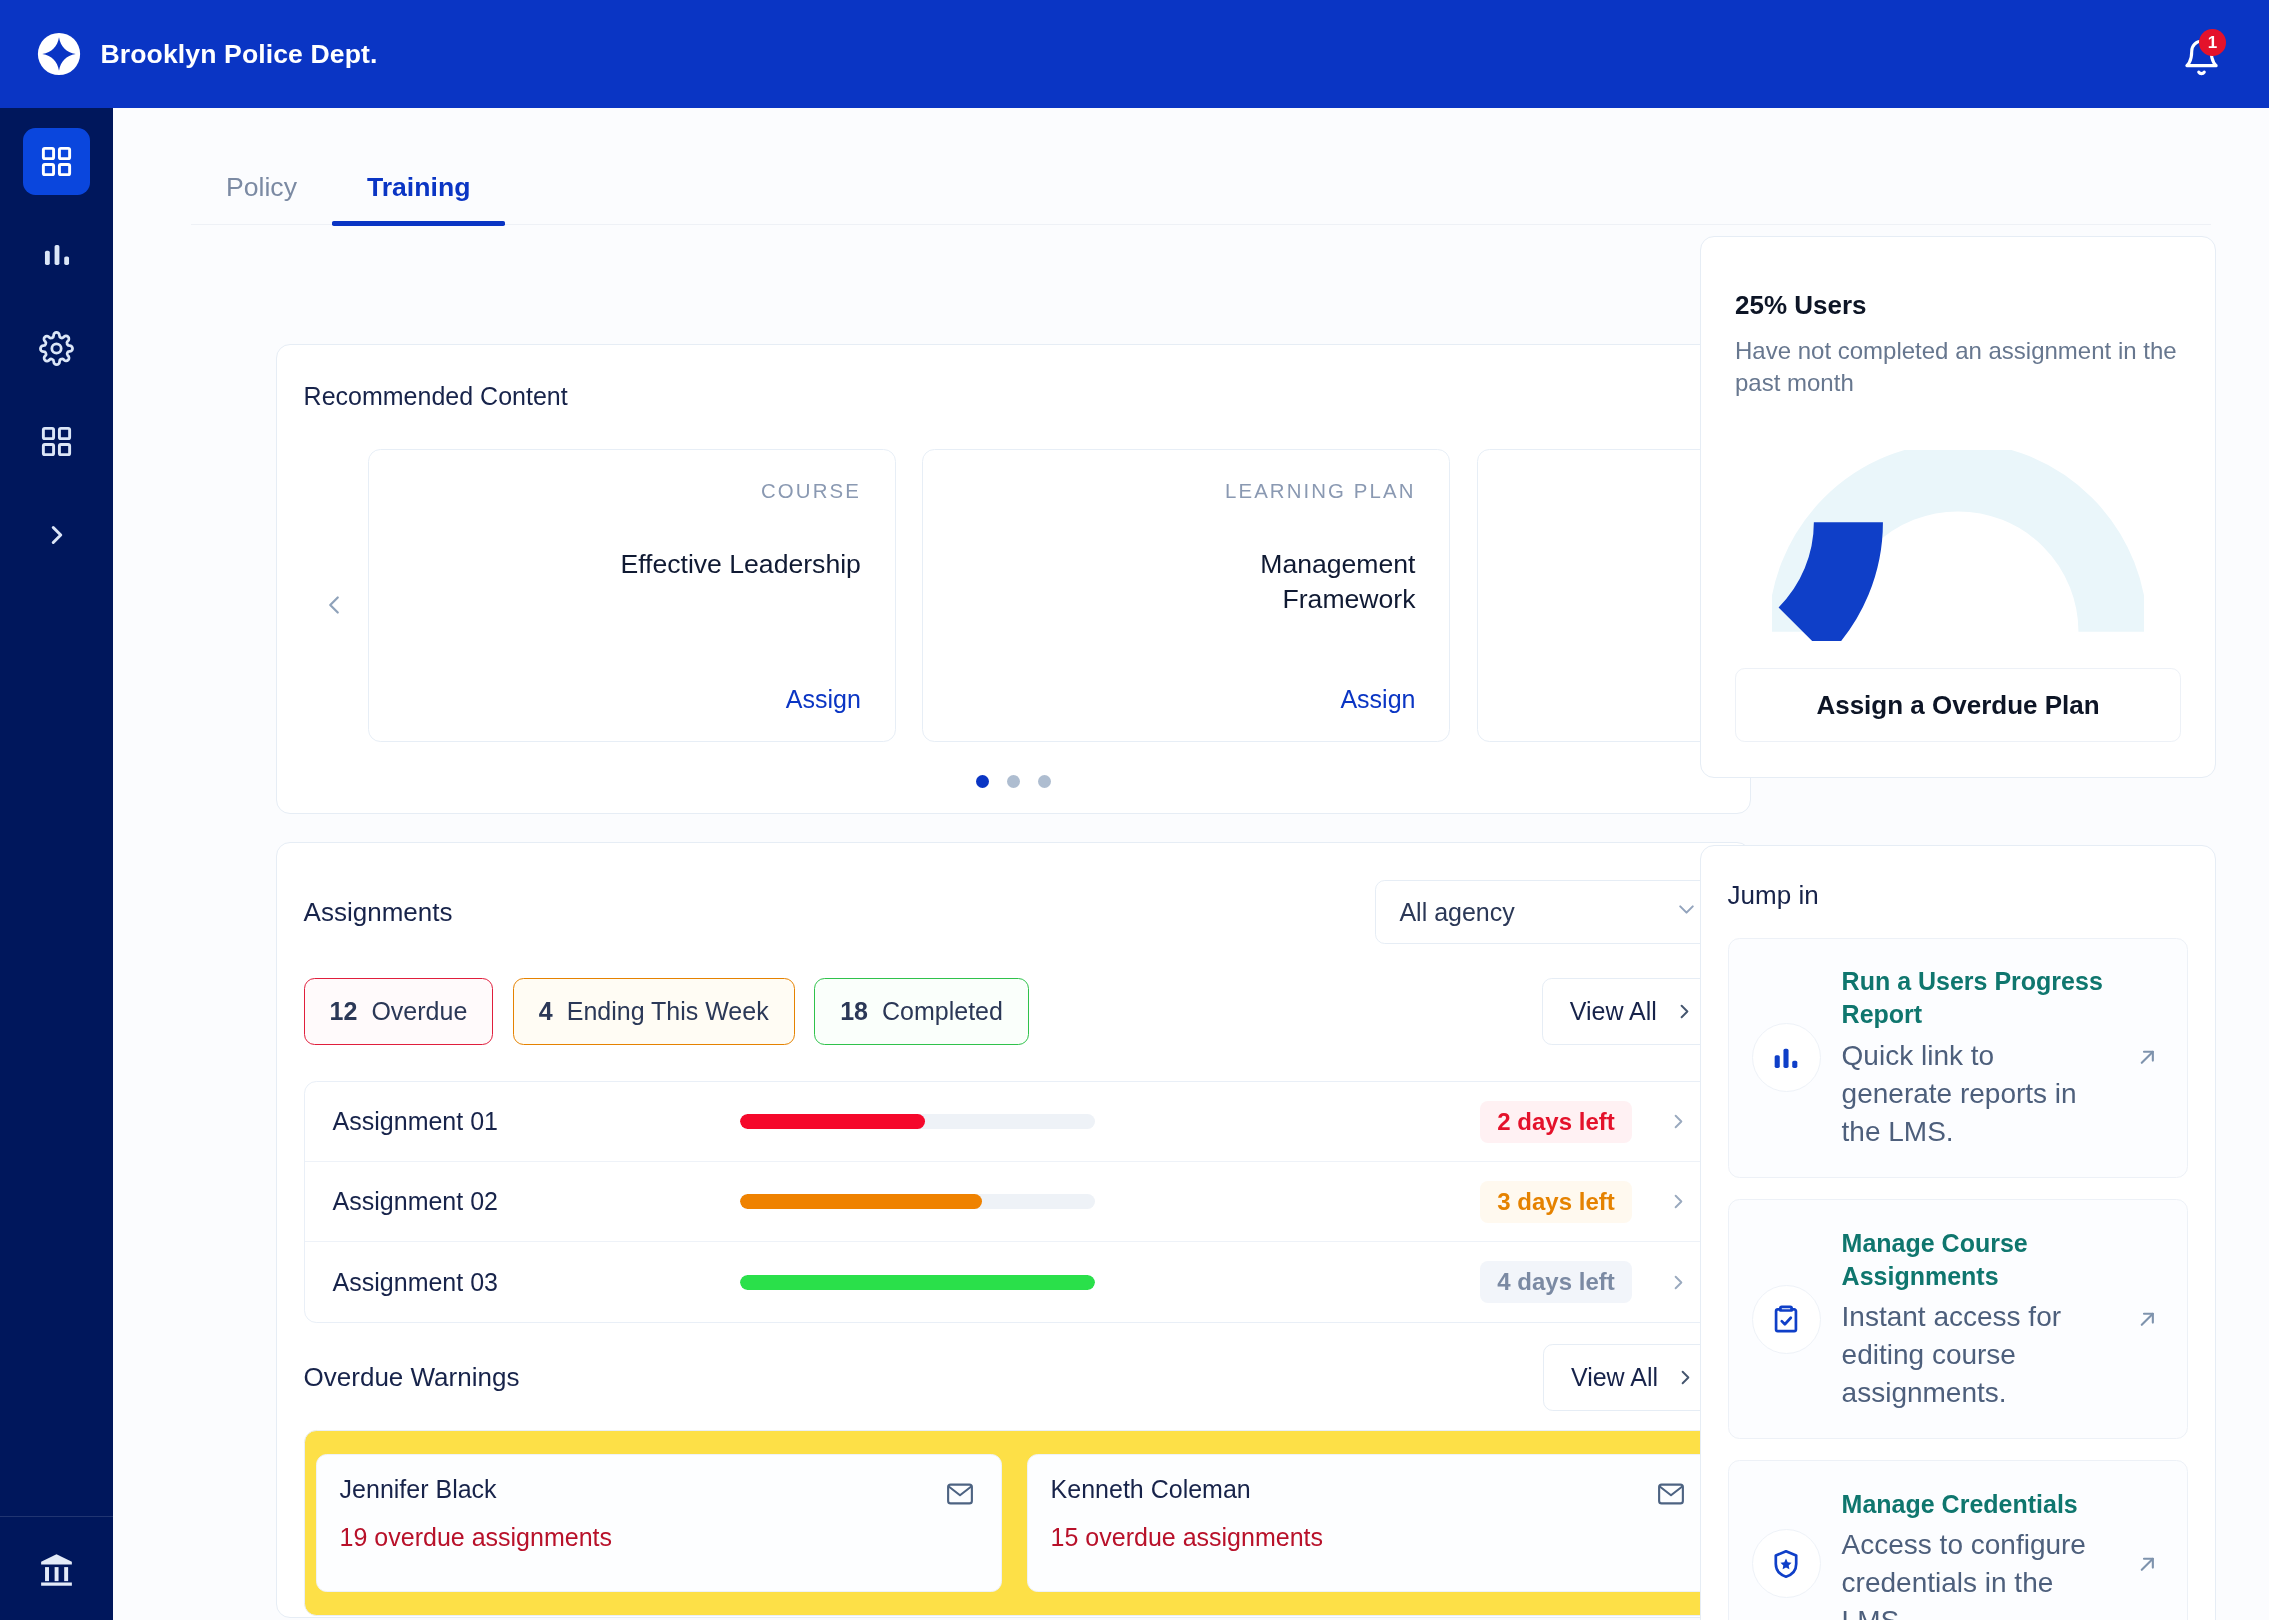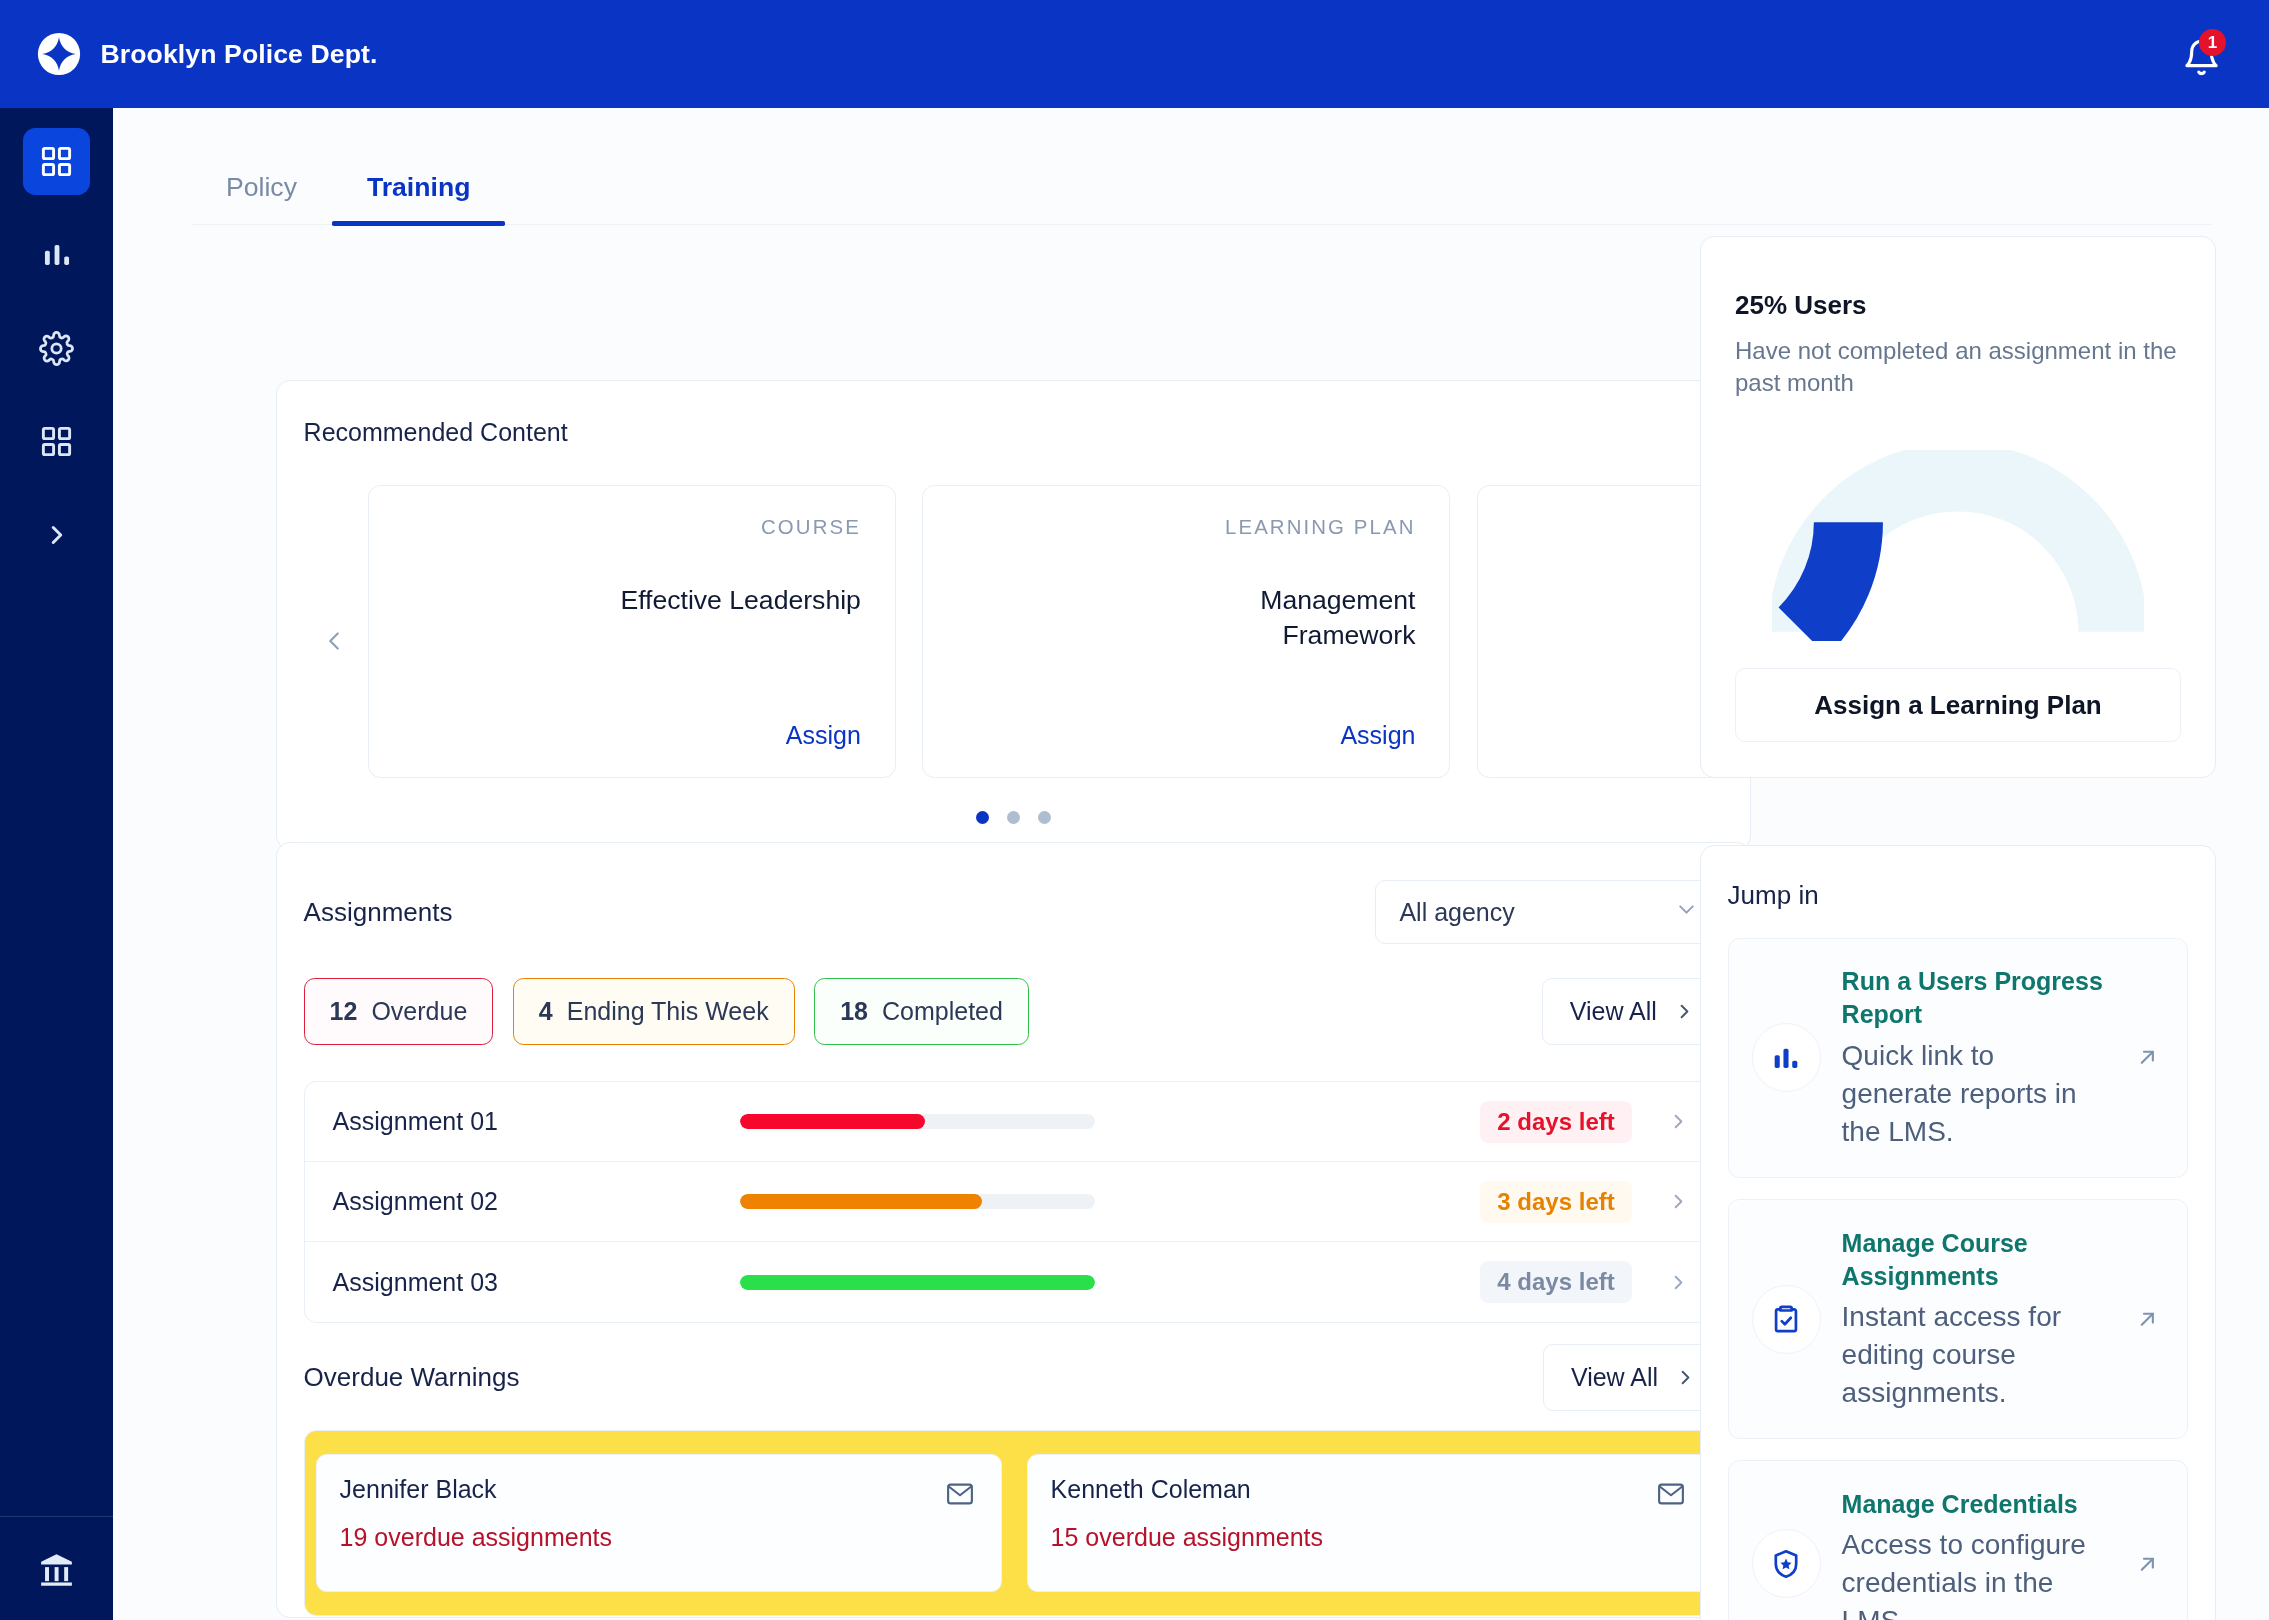--- a/index.html
+++ b/index.html
@@ -131,21 +131,20 @@
     border-radius: 14px;
   }
 
   
   .rec-panel {
     position: absolute;
     top: 236px; left: 163px;
     width: 1475px;
     height: 470px;
     overflow: hidden;
-    margin-top: 36px;
   }
   .rec-title {
     position: absolute;
     top: 37px; left: 26.6px;
     font-size: 25px;
     color: #17234a;
   }
   .carousel {
     position: absolute;
     top: 104px; left: 32px;
@@ -662,21 +661,21 @@
 
     <div class="card gauge-card">
       <div class="gauge-pct">25% Users</div>
       <div class="gauge-sub">Have not completed an assignment in the past month</div>
 
       <svg class="gauge-svg" width="372" height="191" viewBox="0 0 420 215">
         <path d="M 35 205 A 175 175 0 0 1 385 205" fill="none" stroke="#eaf6fa" stroke-width="78" stroke-linecap="butt"></path>
         <path id="gaugeFill" d="M 86.25631329235418 81.25631329235419 A 175 175 0 0 1 35 205" fill="none" stroke="#0f3fc8" stroke-width="78" stroke-linecap="butt"></path>
       </svg>
 
-      <div class="gauge-btn">Assign a Learning Plan</div>
+      <div class="gauge-btn">Assign a Overdue Plan</div>
     </div>
 
     <div class="card jump-card">
       <div class="jump-title">Jump in</div>
 
       <div class="jump-item">
         <div class="jump-ico">
           <svg width="34" height="34" viewBox="0 0 24 24" fill="#0f3fc8">
             <rect x="4" y="10" width="3.6" height="9" rx="1.2"></rect>
             <rect x="10.2" y="5.5" width="3.6" height="13.5" rx="1.2"></rect>

